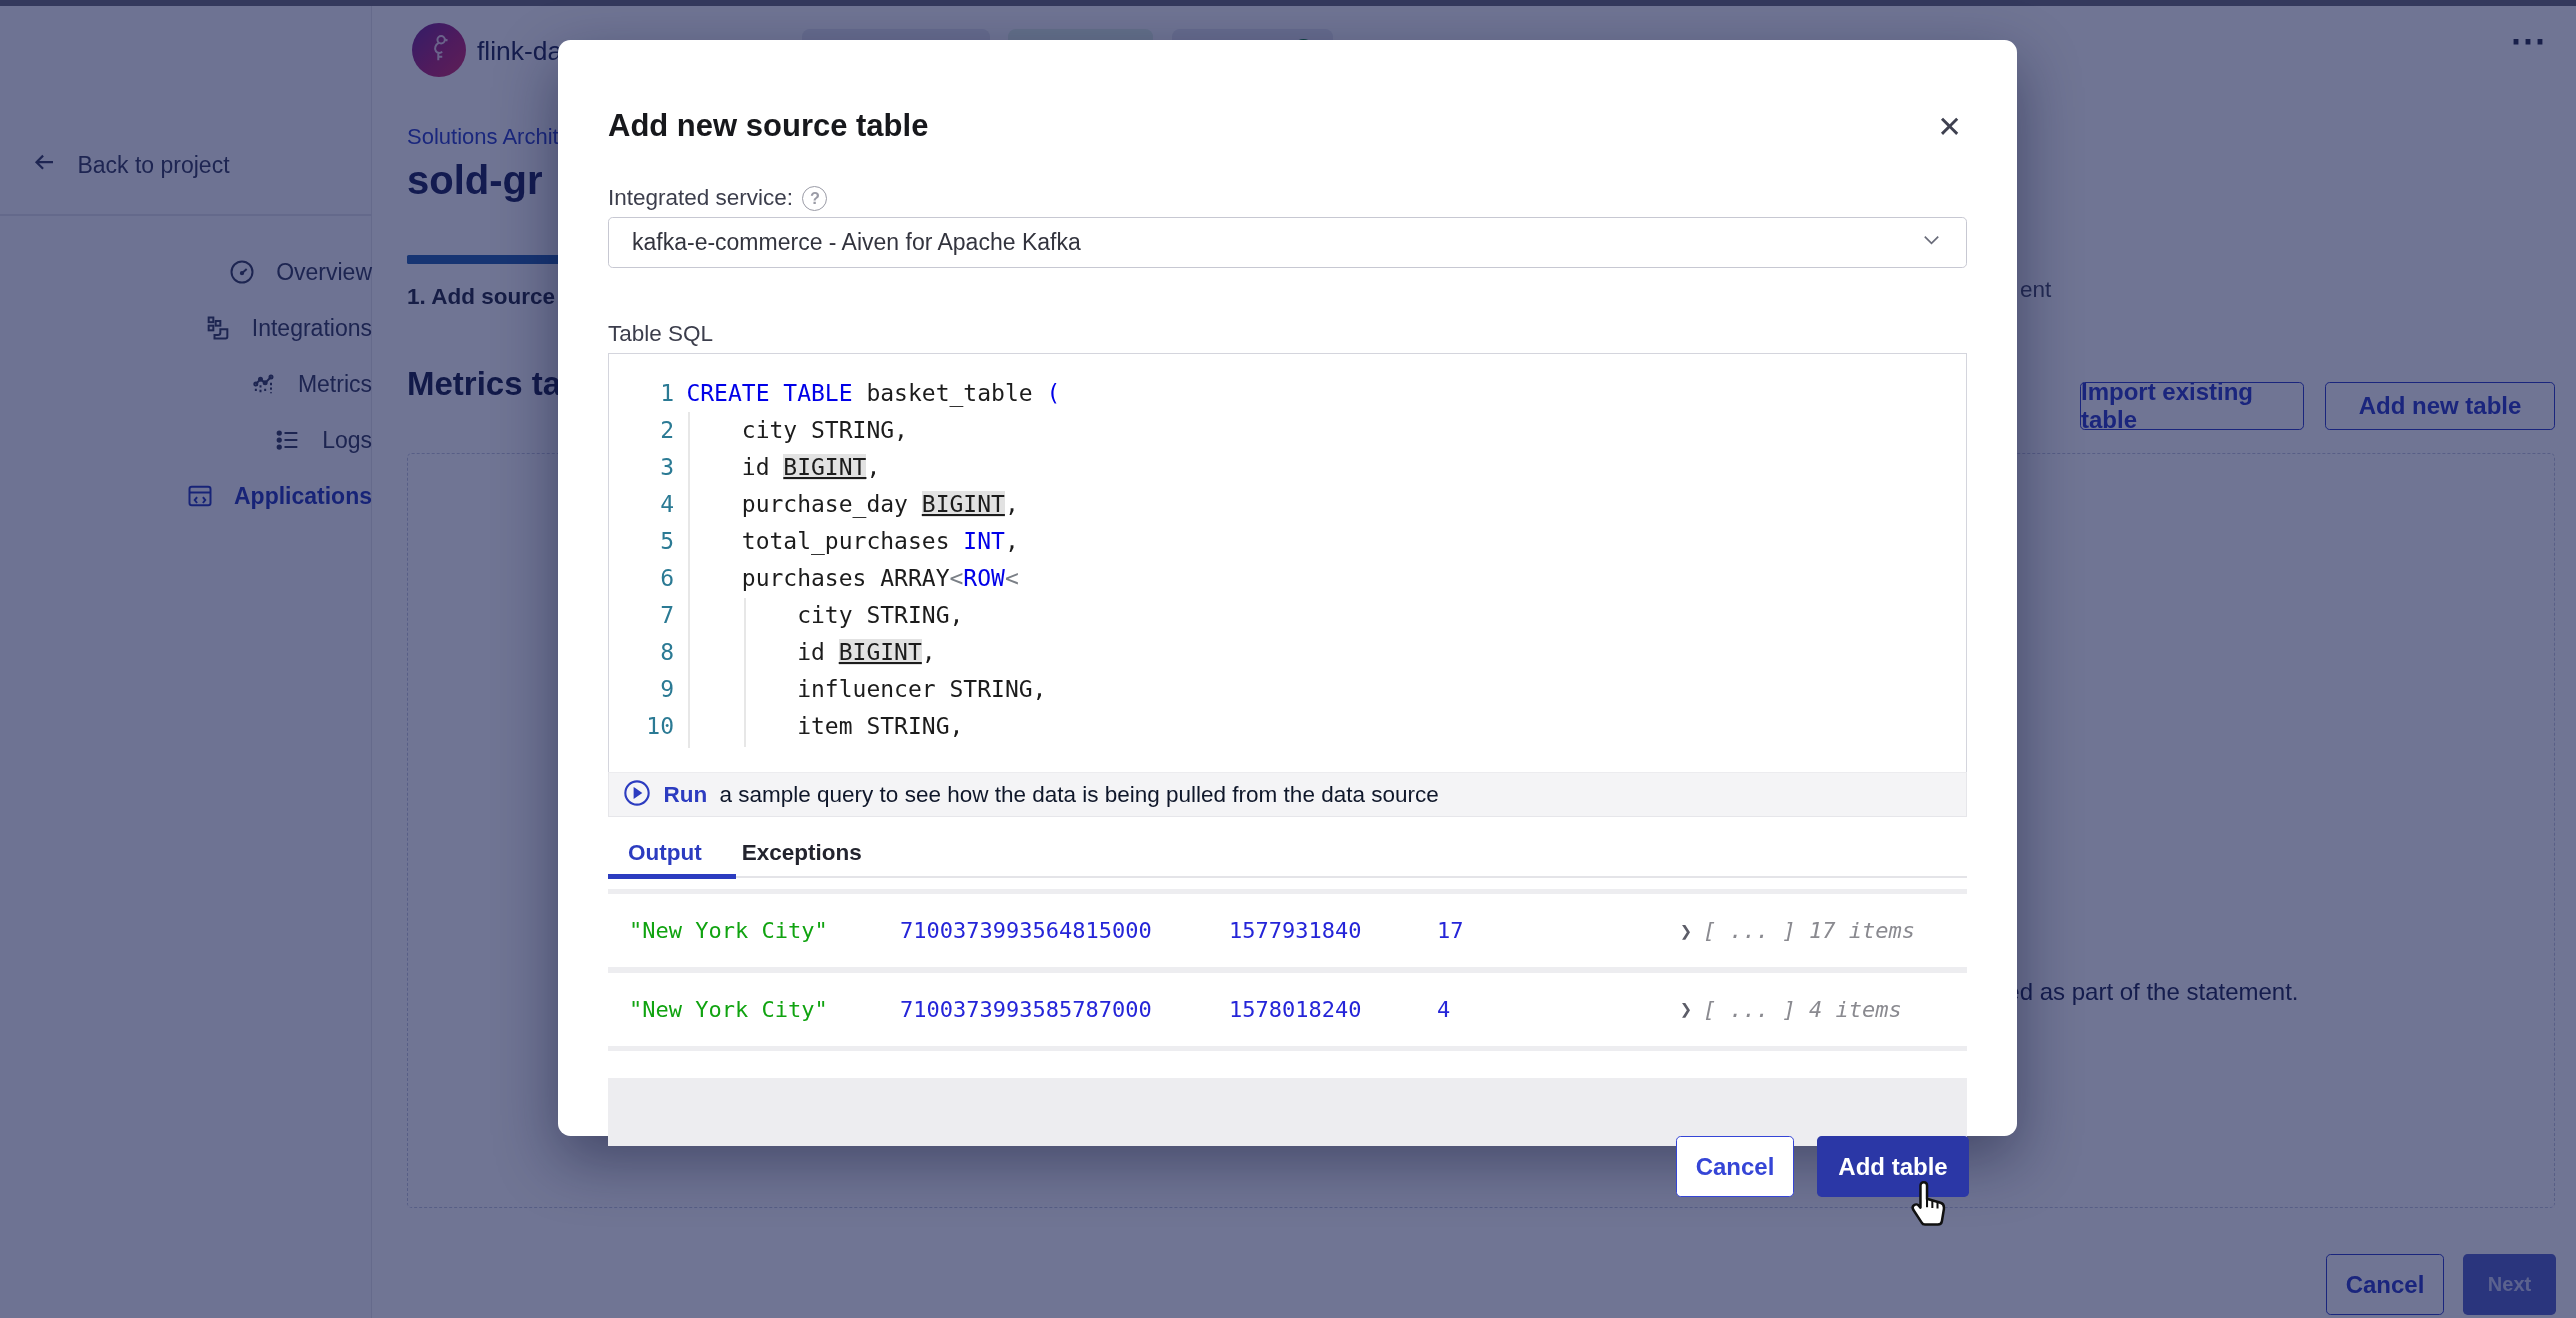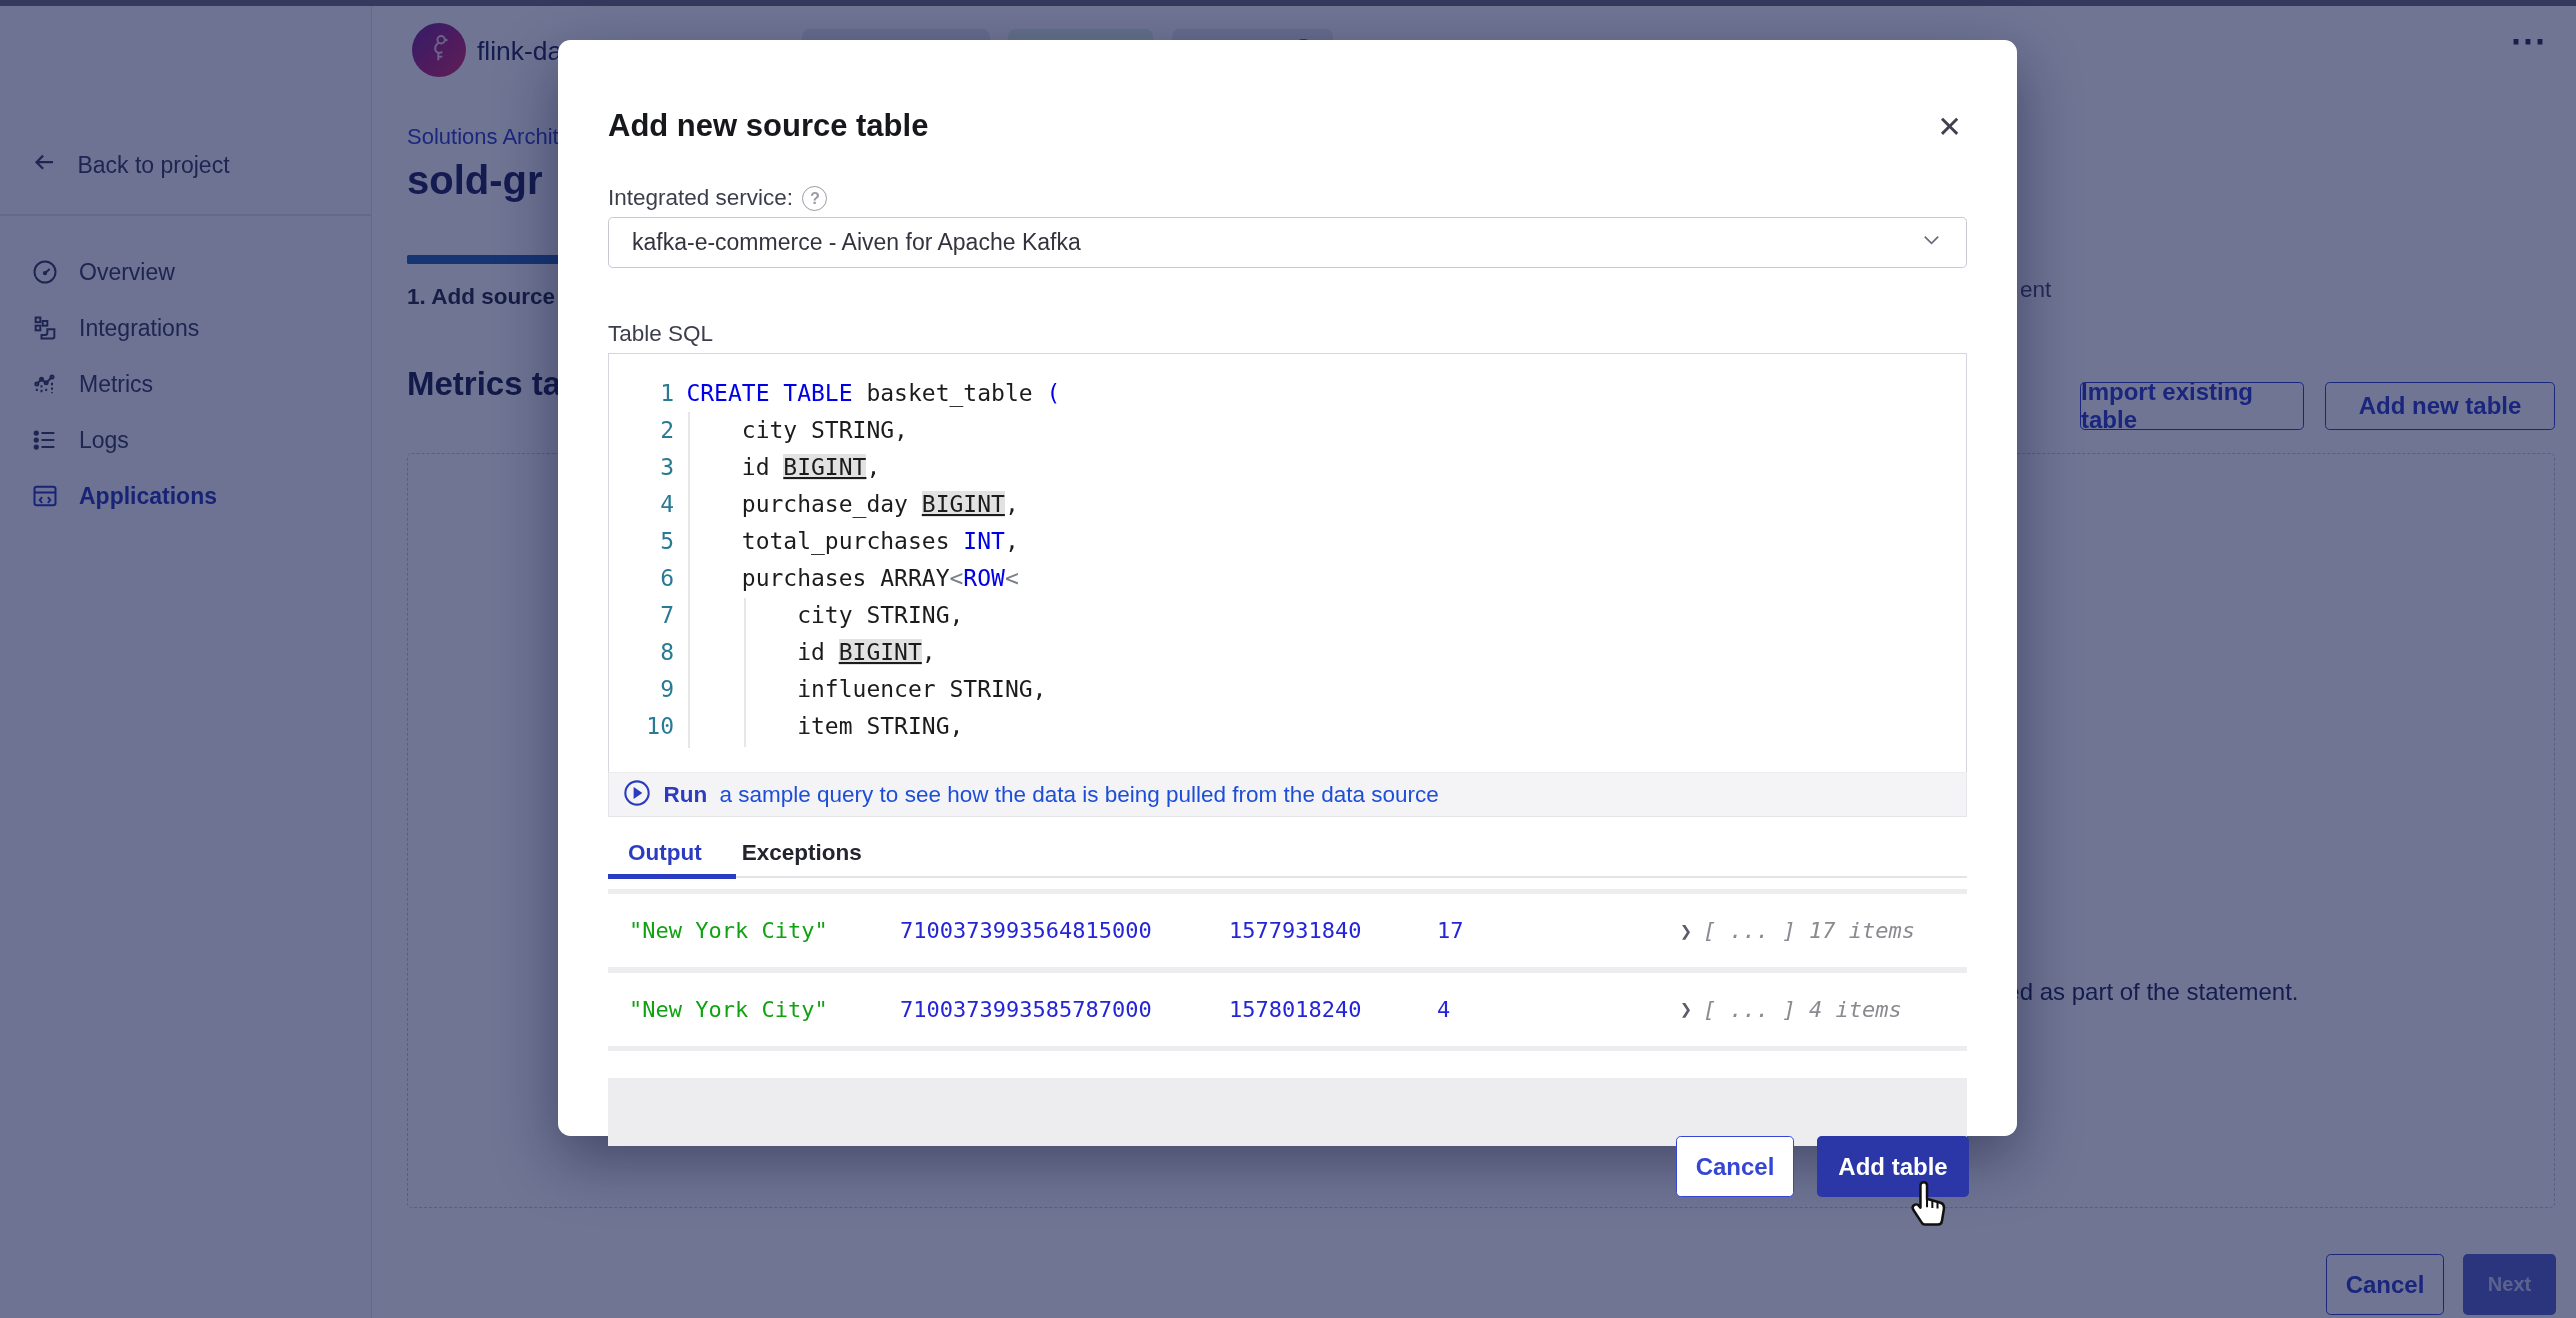--- a/index.html
+++ b/index.html
@@ -15,21 +15,21 @@
   
   #sidebar { left:0; top:0; width:372px; height:1312px; background:#fafafc; border-right:0.8px solid #e4e4ea; }
   #sidebar-head { left:0; top:0; width:372px; height:101px; background:#f1f0f6; padding:22px 0 0 28px; }
   .proj-row { display:flex; align-items:center; gap:11px; color:#6a6f8a; font-size:22px; }
   .service-name { margin-top:7.8px; font-size:24px; font-weight:700; color:#242a55; }
   #back-row { left:0; top:134px; width:372px; height:50px; display:flex; align-items:center; gap:20px; padding-left:31px;
               color:#3c4263; font-size:23px; cursor:pointer; }
   #side-divider { left:0; top:208px; width:372px; height:1.6px; background:#e3e3e9; }
   #sidebar-menu { left:0; top:238px; width:372px; }
   .side-item { display:flex; align-items:center; gap:20px; height:56px; padding-left:31px;
-               color:#3a4060; font-size:23px; cursor:pointer; }
+               color:#3a4060; font-size:23px; cursor:pointer;justify-content:flex-end; }
   .side-item.active { color:#2c3dbb; font-weight:600; }
   .side-item .icn { width:28px; height:28px; display:inline-flex; }
   .side-item svg { width:28px; height:28px; }
 
   
   #topbar { left:372px; top:0; width:2204px; height:81px; background:#fff; }
   #avatar { left:412px; top:17px; width:54px; height:54px; border-radius:50%;
             background:linear-gradient(135deg,#6d2d96 0%, #b02a7d 55%, #d6336c 100%);
             display:flex; align-items:center; justify-content:center; }
   #service-title { left:477px; top:29.5px; font-size:26.4px; color:#272e58; font-weight:500; white-space:nowrap; }
@@ -86,21 +86,21 @@
   .seg-ang { color:#7a7f86; }
   .seg-hl { background:#e2e2e2;text-decoration:underline; }
   .guide { position:absolute; width:1.6px; background:#e7e7e7; }
   #guide1 { left:79px; top:58px; height:336px; }
   #guide2 { left:135px; top:244px; height:149px; }
 
   #run-bar { left:50px; top:732px; width:1359px; height:45px; background:#f4f4f6;
              border:1.6px solid #e6e6ea; border-top:0.8px solid #ececef; display:flex; align-items:center;
              gap:12.4px; padding:0 14px; cursor:pointer; }
   #run-bar .run-word { color:#2c3cc0; font-weight:700; font-size:22.5px; }
-  #run-bar .run-desc { color:#1d4ed8; font-size:22.5px;text-align:center; }
+  #run-bar .run-desc { color:#0f172a; font-size:22.5px;text-align:center; }
 
   
   #tabs { left:50px; top:787px; width:1359px; height:51px; display:flex; }
   .tab { padding:0 20px; display:flex; align-items:center; font-size:22.5px; color:#23242e; cursor:pointer;font-weight:bold; }
   .tab.active { color:#2c3cc0; }
   #tab-underline { left:50px; top:834px; width:128px; height:4.7px; background:#2c3cc0; z-index:2; }
   #tabs-line { left:50px; top:836px; width:1359px; height:2.3px; background:#e4e4e8; }
 
   
   #out-table { left:50px; top:849px; width:1359px; height:257px; background:#ededf0; overflow:hidden; }

